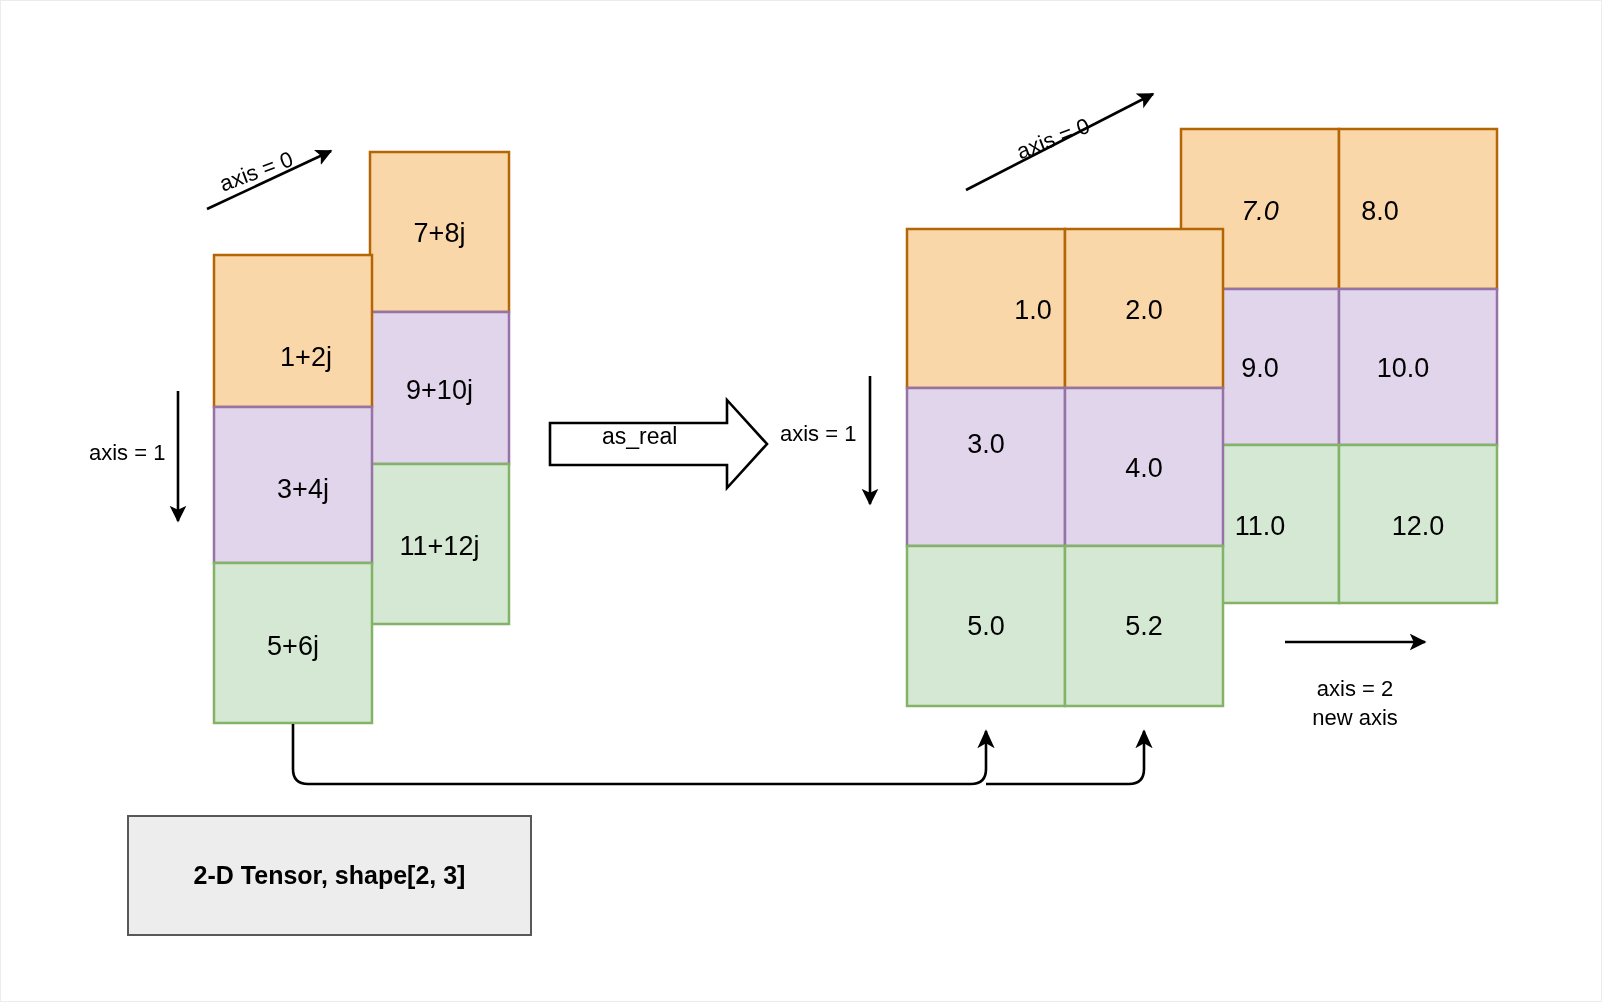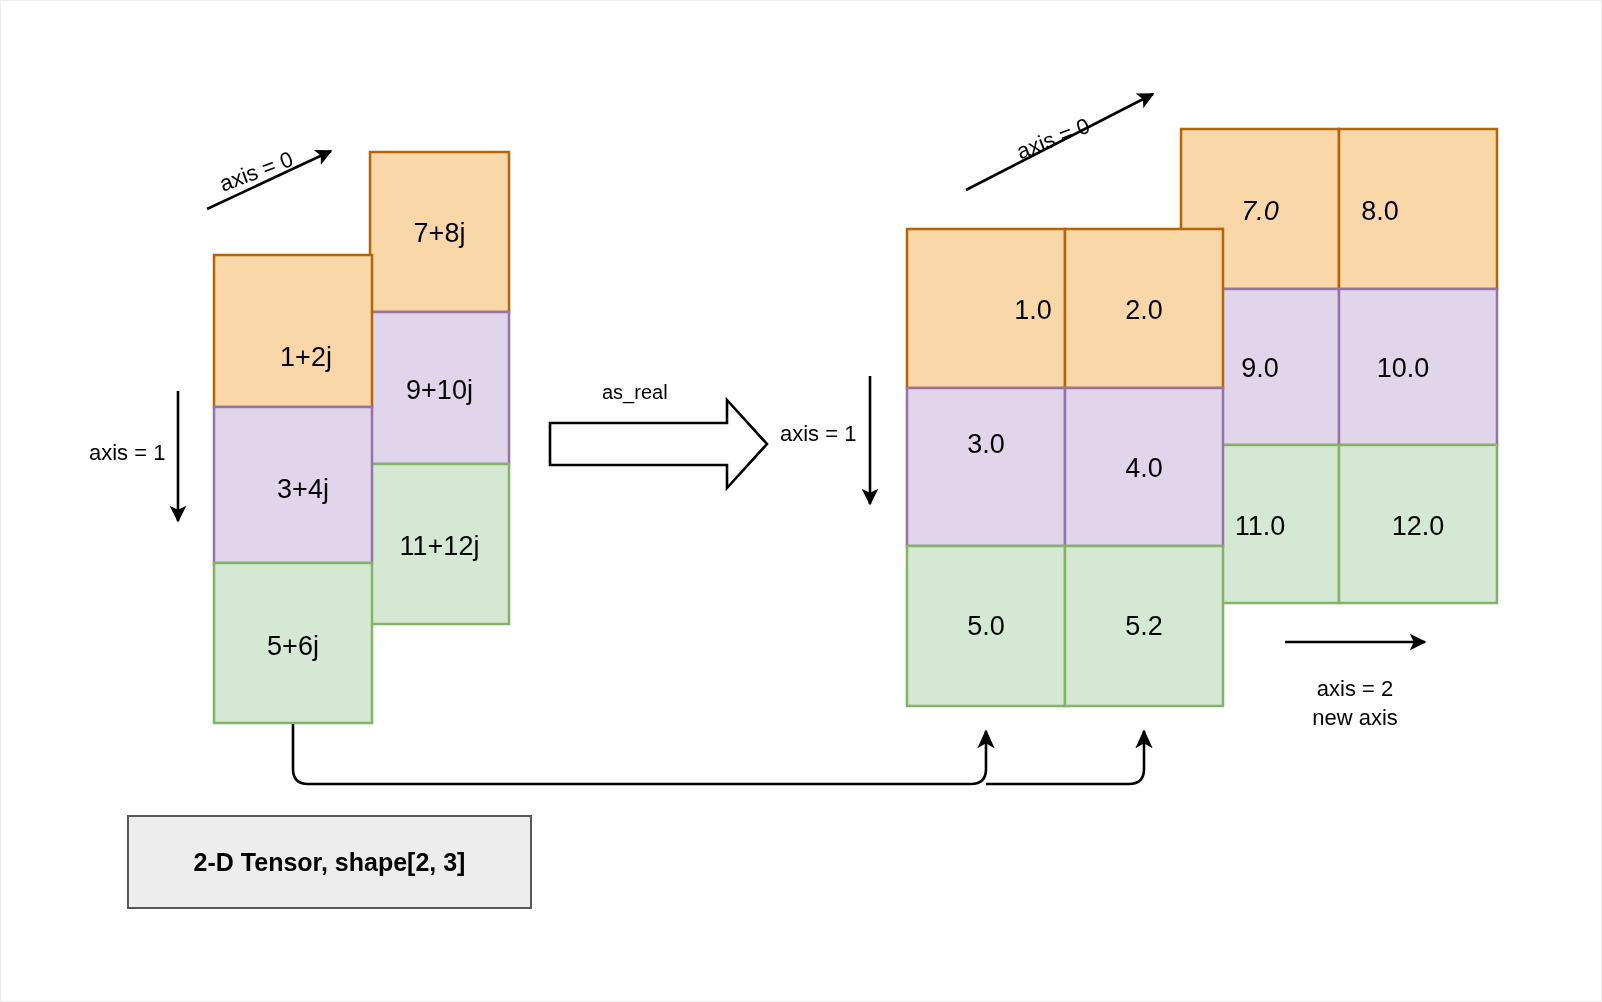--- a/index.html
+++ b/index.html
@@ -41,21 +41,22 @@
   }
   .axis-lbl.rot-left {
     transform: rotate(-20.5deg);
     transform-origin: left top;
   }
   .axis-lbl.rot-right {
     transform: rotate(-21.5deg);
     transform-origin: left top;
   }
   .op-lbl {
-    font-size: 20px;
+    font-size: 23px;
+    margin-top: 42px;
   }
   .legend-box {
     position: absolute;
     background: #ededed;
     border: 2px solid #585858;
     box-sizing: border-box;
     display: flex;
     align-items: center;
     justify-content: center;
   }
@@ -166,18 +167,18 @@
   <div class="lbl cell-val" style="left:1338px; top:352px; width:128px;">10.0</div>
 
   <div class="lbl cell-val" style="left:1180px; top:510px; width:158px;">11.0</div>
   <div class="lbl cell-val" style="left:1338px; top:510px; width:158px;">12.0</div>
 
   <div class="lbl axis-lbl rot-right" style="left:1012px; top:140px;">axis = 0</div>
   <div class="lbl axis-lbl" style="left:779px; top:420px;">axis = 1</div>
   <div class="lbl axis-lbl centered" style="left:1244px; top:675px; width:220px;">axis = 2</div>
   <div class="lbl axis-lbl centered" style="left:1244px; top:704px; width:220px;">new axis</div>
 
-  <div class="legend-box" style="left:126px; top:814px; width:405px; height:94px;">
+  <div class="legend-box" style="left:126px; top:814px; width:405px; height:121px;">
     <span>2-D Tensor, shape[2, 3]</span>
   </div>
 
 
 </div>
 
 </body></html>

